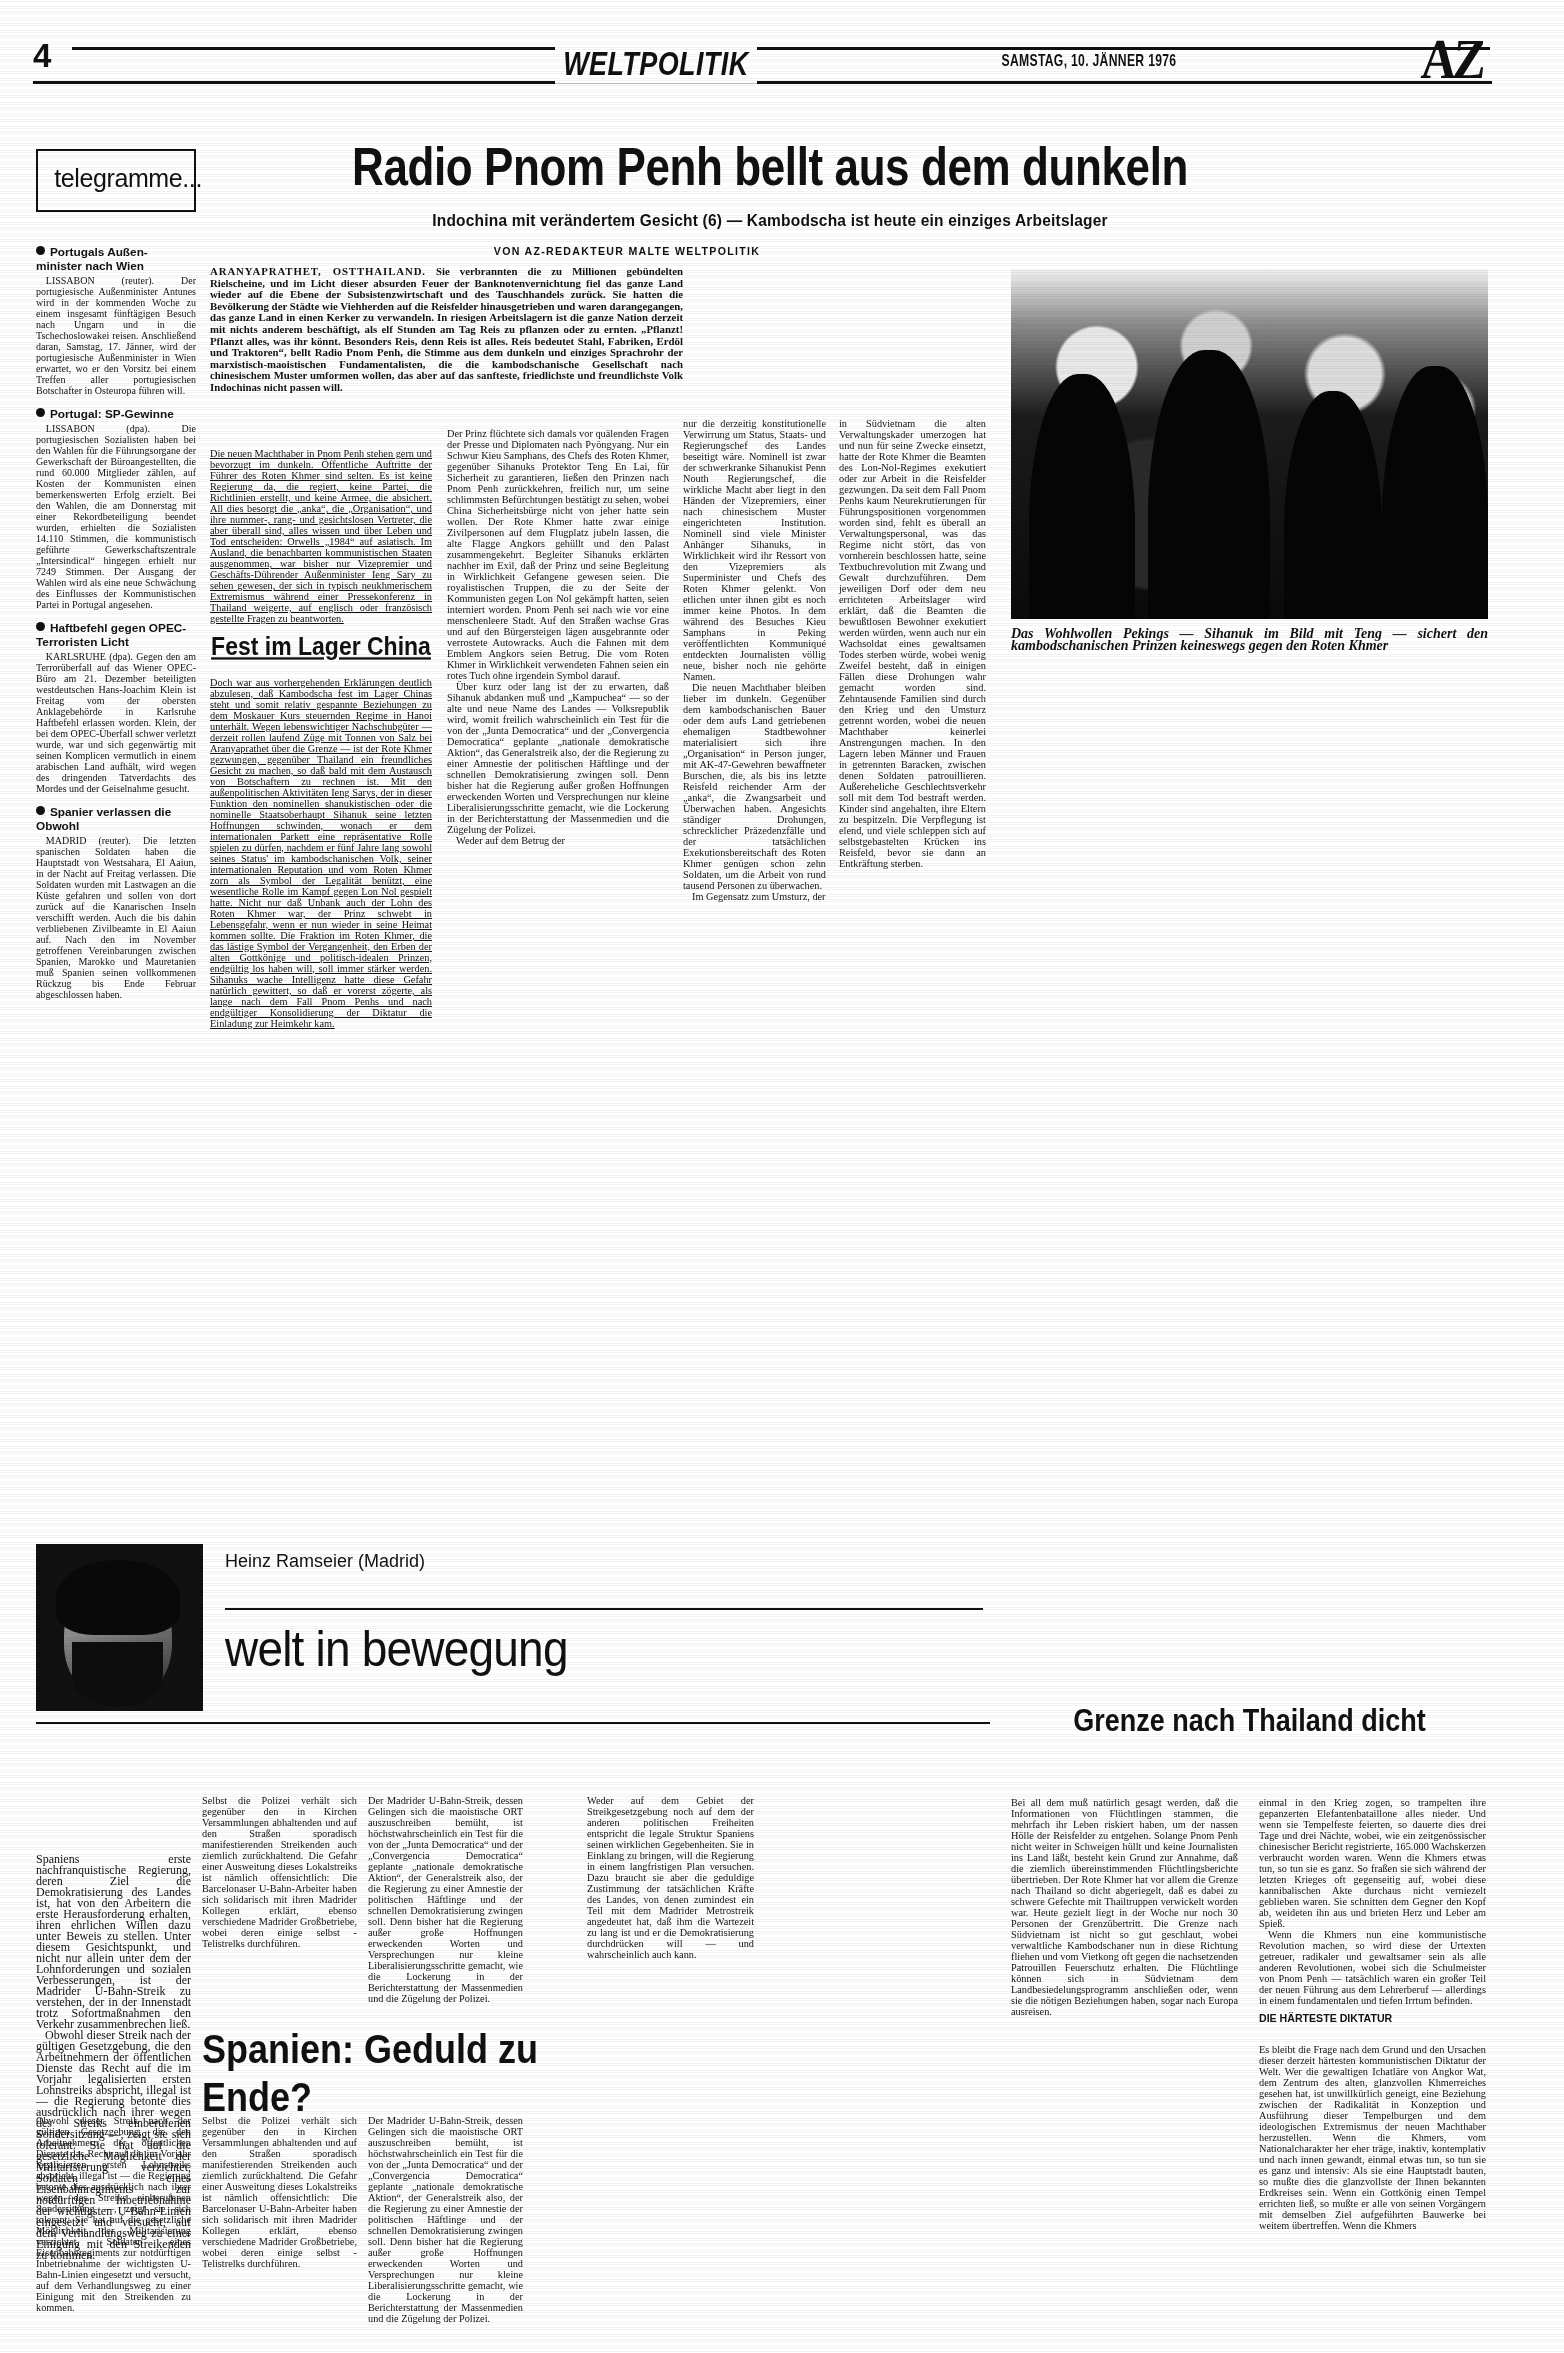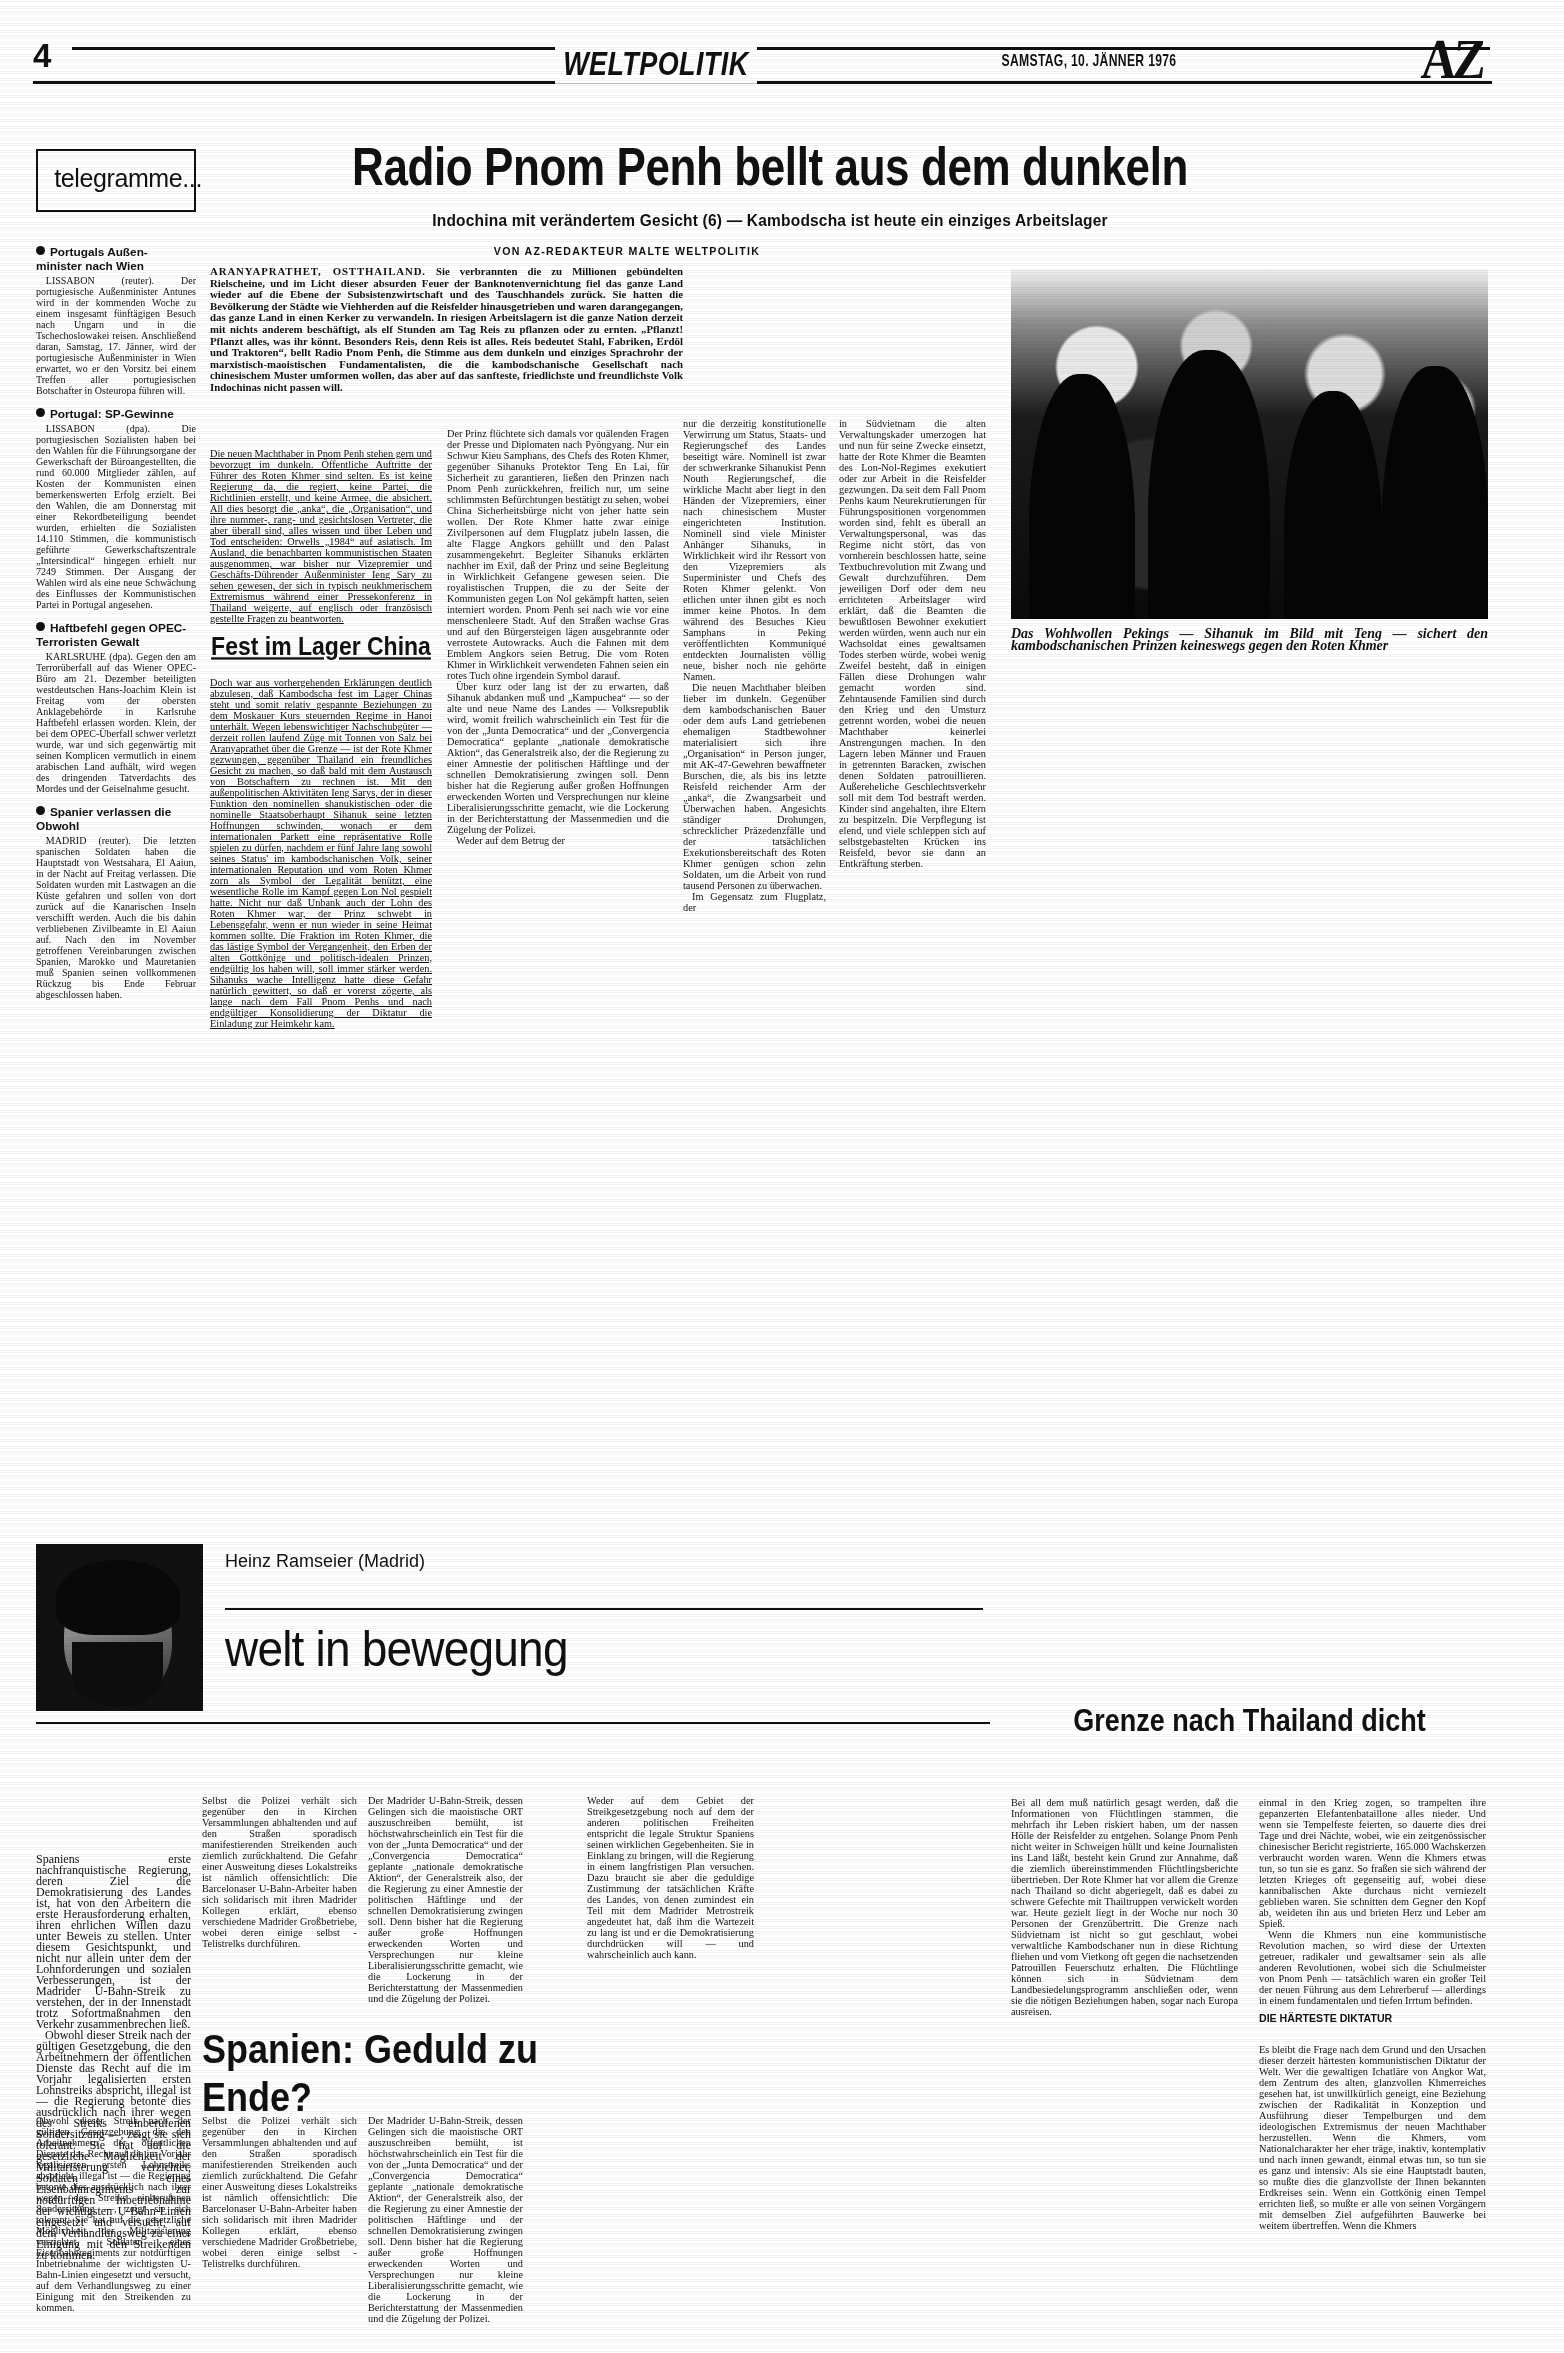--- a/index.html
+++ b/index.html
@@ -139,21 +139,21 @@
     </div>
     <div class="tg-item">
       <div class="tg-head">
         <span class="bullet"></span><span>Portugal: SP-Gewinne</span>
       </div>
       <div class="tg-body">LISSABON (dpa). Die portugiesischen Sozialisten haben bei den Wahlen für die Führungsorgane der Gewerkschaft der Büroangestellten, die rund 60.000 Mitglieder zählen, auf Kosten der Kommunisten einen bemerkenswerten Erfolg erzielt. Bei den Wahlen, die am Donnerstag mit einer Rekordbeteiligung beendet wurden, erhielten die Sozialisten 14.110 Stimmen, die kommunistisch geführte Gewerkschaftszentrale „Intersindical“ hingegen erhielt nur 7249 Stimmen. Der Ausgang der Wahlen wird als eine neue Schwächung des Einflusses der Kommunistischen Partei in Portugal angesehen.</div>
     </div>
     <div class="tg-item">
       <div class="tg-head">
         <span class="bullet"></span><span>Haftbefehl gegen
-OPEC-Terroristen Gewalt</span>
+OPEC-Terroristen Licht</span>
       </div>
       <div class="tg-body">KARLSRUHE (dpa). Gegen den am Terrorüberfall auf das Wiener OPEC-Büro am 21. Dezember beteiligten westdeutschen Hans-Joachim Klein ist Freitag vom der obersten Anklagebehörde in Karlsruhe Haftbefehl erlassen worden. Klein, der bei dem OPEC-Überfall schwer verletzt wurde, war und sich gegenwärtig mit seinen Komplicen vermutlich in einem arabischen Land aufhält, wird wegen des dringenden Tatverdachts des Mordes und der Geiselnahme gesucht.</div>
     </div>
     <div class="tg-item">
       <div class="tg-head">
         <span class="bullet"></span><span>Spanier verlassen
 die Obwohl</span>
       </div>
       <div class="tg-body">MADRID (reuter). Die letzten spanischen Soldaten haben die Hauptstadt von Westsahara, El Aaiun, in der Nacht auf Freitag verlassen. Die Soldaten wurden mit Lastwagen an die Küste gefahren und sollen von dort zurück auf die Kanarischen Inseln verschifft werden. Auch die bis dahin verbliebenen Zivilbeamte in El Aaiun auf. Nach den im November getroffenen Vereinbarungen zwischen Spanien, Marokko und Mauretanien muß Spanien seinen vollkommenen Rückzug bis Ende Februar abgeschlossen haben.</div>
     </div>
@@ -180,21 +180,21 @@
 
   <div class="col c3">
     <p class="para first">Der Prinz flüchtete sich damals vor quälenden Fragen der Presse und Diplomaten nach Pyöngyang. Nur ein Schwur Kieu Samphans, des Chefs des Roten Khmer, gegenüber Sihanuks Protektor Teng En Lai, für Sicherheit zu garantieren, ließen den Prinzen nach Pnom Penh zurückkehren, freilich nur, um seine schlimmsten Befürchtungen bestätigt zu sehen, wobei China Sicherheitsbürge nicht von jeher hatte sein wollen. Der Rote Khmer hatte zwar einige Zivilpersonen auf dem Flugplatz jubeln lassen, die alte Flagge Angkors gehüllt und den Palast zusammengekehrt. Begleiter Sihanuks erklärten nachher im Exil, daß der Prinz und seine Begleitung in Wirklichkeit Gefangene gewesen seien. Die royalistischen Truppen, die zu der Seite der Kommunisten gegen Lon Nol gekämpft hatten, seien interniert worden. Pnom Penh sei nach wie vor eine menschenleere Stadt. Auf den Straßen wachse Gras und auf den Bürgersteigen lägen ausgebrannte oder verrostete Autowracks. Auch die Fahnen mit dem Emblem Angkors seien Betrug. Die vom Roten Khmer in Wirklichkeit verwendeten Fahnen seien ein rotes Tuch ohne irgendein Symbol darauf.</p>
     <p class="para">Über kurz oder lang ist der zu erwarten, daß Sihanuk abdanken muß und „Kampuchea“ — so der alte und neue Name des Landes — Volksrepublik wird, womit freilich wahrscheinlich ein Test für die von der „Junta Democratica“ und der „Convergencia Democratica“ geplante „nationale demokratische Aktion“, das Generalstreik also, der die Regierung zu einer Amnestie der politischen Häftlinge und der schnellen Demokratisierung zwingen soll. Denn bisher hat die Regierung außer großen Hoffnungen erweckenden Worten und Versprechungen nur kleine Liberalisierungsschritte gemacht, wie die Lockerung in der Berichterstattung der Massenmedien und die Zügelung der Polizei.</p>
     <p class="para">Weder auf dem Betrug der</p>
   </div>
 
   <div class="col c4">
     <p class="para first">nur die derzeitig konstitutionelle Verwirrung um Status, Staats- und Regierungschef des Landes beseitigt wäre. Nominell ist zwar der schwerkranke Sihanukist Penn Nouth Regierungschef, die wirkliche Macht aber liegt in den Händen der Vizepremiers, einer nach chinesischem Muster eingerichteten Institution. Nominell sind viele Minister Anhänger Sihanuks, in Wirklichkeit wird ihr Ressort von den Vizepremiers als Superminister und Chefs des Roten Khmer gelenkt. Von etlichen unter ihnen gibt es noch immer keine Photos. In dem während des Besuches Kieu Samphans in Peking veröffentlichten Kommuniqué entdeckten Journalisten völlig neue, bisher noch nie gehörte Namen.</p>
     <p class="para">Die neuen Machthaber bleiben lieber im dunkeln. Gegenüber dem kambodschanischen Bauer oder dem aufs Land getriebenen ehemaligen Stadtbewohner materialisiert sich ihre „Organisation“ in Person junger, mit AK-47-Gewehren bewaffneter Burschen, die, als bis ins letzte Reisfeld reichender Arm der „anka“, die Zwangsarbeit und Überwachen haben. Angesichts ständiger Drohungen, schrecklicher Präzedenzfälle und der tatsächlichen Exekutionsbereitschaft des Roten Khmer genügen schon zehn Soldaten, um die Arbeit von rund tausend Personen zu überwachen.</p>
-    <p class="para">Im Gegensatz zum Flugplatz, der</p>
+    <p class="para">Im Gegensatz zum Umsturz, der</p>
   </div>
 
   <div class="col c5">
     <p class="para first">in Südvietnam die alten Verwaltungskader umerzogen hat und nun für seine Zwecke einsetzt, hatte der Rote Khmer die Beamten des Lon-Nol-Regimes exekutiert oder zur Arbeit in die Reisfelder gezwungen. Da seit dem Fall Pnom Penhs kaum Neurekrutierungen für Führungspositionen vorgenommen worden sind, fehlt es überall an Verwaltungspersonal, was das Regime nicht stört, das von vornherein beschlossen hatte, seine Textbuchrevolution mit Zwang und Gewalt durchzuführen. Dem jeweiligen Dorf oder dem neu errichteten Arbeitslager wird erklärt, daß die Beamten die bewußtlosen Bewohner exekutiert werden würden, wenn auch nur ein Wachsoldat eines gewaltsamen Todes sterben würde, wobei wenig Zweifel besteht, daß in einigen Fällen diese Drohungen wahr gemacht worden sind. Zehntausende Familien sind durch den Krieg und den Umsturz getrennt worden, wobei die neuen Machthaber keinerlei Anstrengungen machen. In den Lagern leben Männer und Frauen in getrennten Baracken, zwischen denen Soldaten patrouillieren. Außereheliche Geschlechtsverkehr soll mit dem Tod bestraft werden. Kinder sind angehalten, ihre Eltern zu bespitzeln. Die Verpflegung ist elend, und viele schleppen sich auf selbstgebastelten Krücken ins Reisfeld, bevor sie dann an Entkräftung sterben.</p>
   </div>
 
   <div class="grenze-head">Grenze nach Thailand dicht</div>
   <div class="col g1">
     <p class="para first">Bei all dem muß natürlich gesagt werden, daß die Informationen von Flüchtlingen stammen, die mehrfach ihr Leben riskiert haben, um der nassen Hölle der Reisfelder zu entgehen. Solange Pnom Penh nicht weiter in Schweigen hüllt und keine Journalisten ins Land läßt, besteht kein Grund zur Annahme, daß die ziemlich übereinstimmenden Flüchtlingsberichte übertrieben. Der Rote Khmer hat vor allem die Grenze nach Thailand so dicht abgeriegelt, daß es dabei zu schwere Gefechte mit Thailtruppen verwickelt worden war. Heute gezielt liegt in der Woche nur noch 30 Personen der Grenzübertritt. Die Grenze nach Südvietnam ist nicht so gut geschlaut, wobei verwaltliche Kambodschaner nun in diese Richtung fliehen und vom Vietkong oft gegen die nachsetzenden Patrouillen Feuerschutz erhalten. Die Flüchtlinge können sich in Südvietnam dem Landbesiedelungsprogramm anschließen oder, wenn sie die nötigen Beziehungen haben, sogar nach Europa ausreisen.</p>
   </div>

